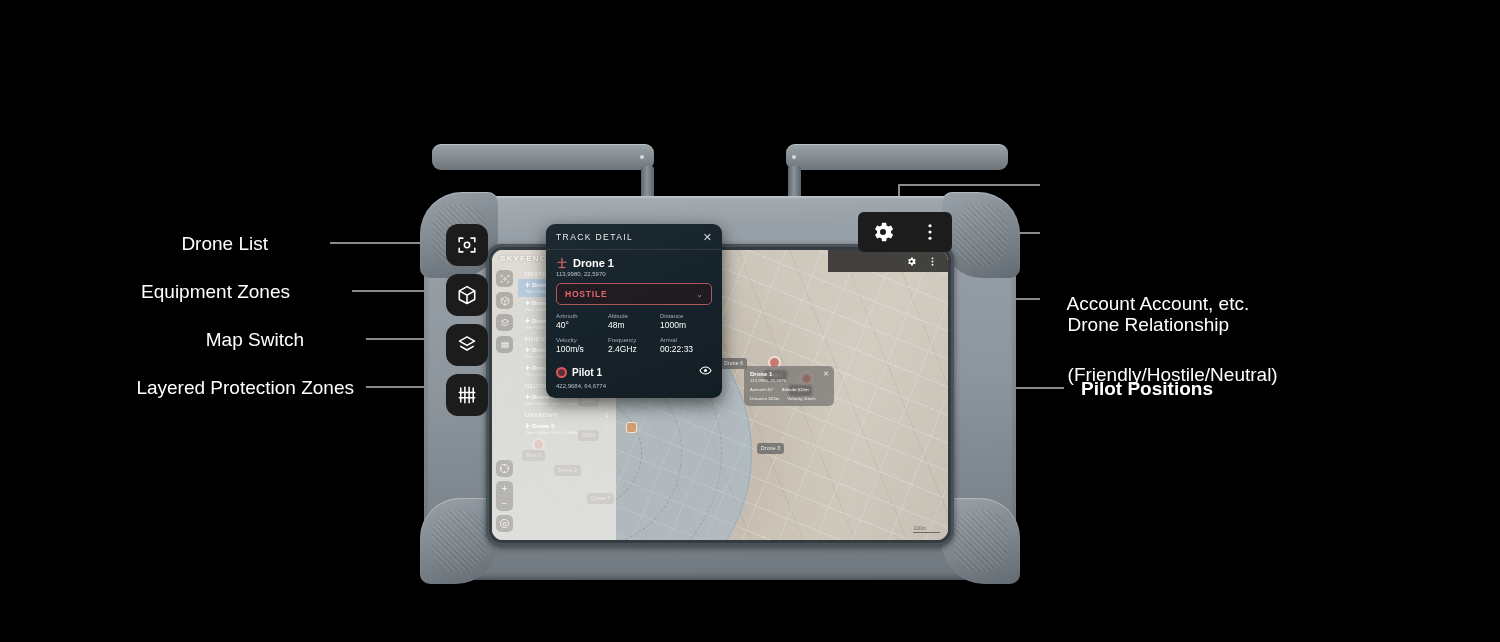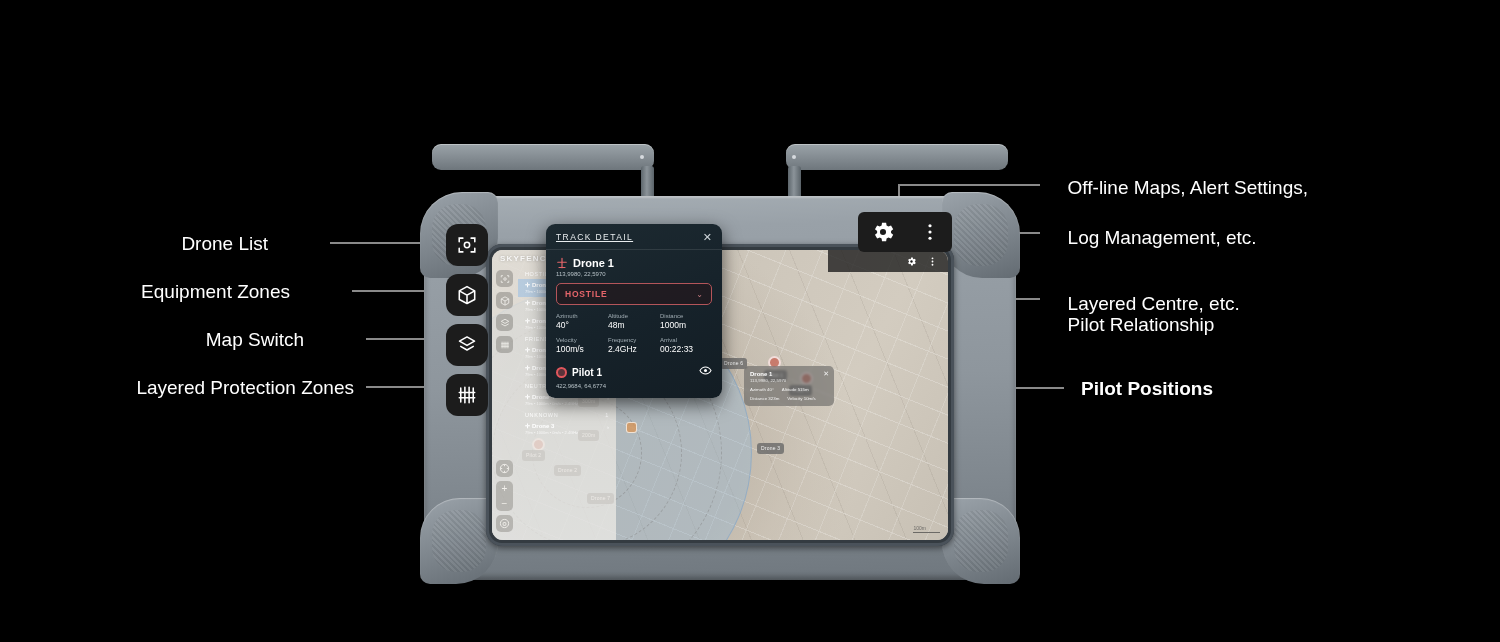--- a/index.html
+++ b/index.html
@@ -143,21 +143,21 @@
   .fab { width:42px; height:42px; border-radius:12px; background:#1c1c1c;
     display:flex; align-items:center; justify-content:center; }
   .fab svg { width:22px; height:22px; fill:none; stroke:#fff; stroke-width:1.7; }
 
   
   .track { position:absolute; left:546px; top:224px; width:176px; z-index:50;
     background:linear-gradient(160deg,#1d2a31 0%,#16222a 55%,#131d24 100%);
     border-radius:9px; box-shadow:0 6px 18px rgba(0,0,0,.6); overflow:hidden; }
   .track-hd { display:flex; align-items:center; justify-content:space-between;
     padding:8px 10px 7px 10px; border-bottom:1px solid rgba(255,255,255,.10); }
-  .track-hd .ttl { font-size:8.5px; letter-spacing:1.4px; color:#e9edef;text-decoration:underline; }
+  .track-hd .ttl { font-size:8.5px; letter-spacing:1.4px; color:#e9edef; }
   .track-hd .x { font-size:11px; color:#cfd6da; line-height:8px; }
   .track-bd { padding:7px 10px 9px 10px; }
   .drone-line { display:flex; align-items:center; gap:5px; }
   .drone-line .nm { font-size:11px; font-weight:bold; color:#fff; }
   .coord { font-size:6px; color:#b6c0c6; margin-top:2px; }
   .rel { margin-top:6px; border:1px solid #b4555a; border-radius:5px;
     background:rgba(40,22,25,.55); padding:5px 8px;
     display:flex; align-items:center; justify-content:space-between; }
   .rel .v { font-size:8.5px; font-weight:bold; letter-spacing:.8px; color:#e4656a; }
   .rel .cv { color:#c97b80; font-size:8px; }
@@ -180,34 +180,34 @@
 <div class="anno left" style="right:1210px; top:279px;">Equipment Zones</div>
 <div class="leader" style="left:352px; top:290px; width:88px;"></div>
 
 <div class="anno left" style="right:1196px; top:327px;">Map Switch</div>
 <div class="leader" style="left:366px; top:338px; width:74px;"></div>
 
 <div class="anno left" style="right:1146px; top:375px;">Layered Protection Zones</div>
 <div class="leader" style="left:366px; top:386px; width:74px;"></div>
 
 <div class="anno right" style="left:1057px; top:150px;">
-  <span>Off-line Maps, Alert Settings,</span><br>
-  <span>Log Management, etc.</span>
+  <br>
 </div>
 <div class="leader" style="left:898px; top:184px; width:142px;"></div>
 <div class="leader v" style="left:898px; top:184px; height:48px;"></div>
 
 <div class="anno right" style="left:1057px; top:216px;">
   <br>
-  <span>Layered Centre, etc.</span>
+  <span>Account Account, etc.</span>
 </div>
 <div class="leader" style="left:930px; top:232px; width:110px;"></div>
 
 <div class="anno right" style="left:1057px; top:287px;">
-  <span>Pilot Relationship</span><br>
+  <span>Drone Relationship</span><br>
+  <span>(Friendly/Hostile/Neutral)</span>
 </div>
 <div class="leader" style="left:710px; top:298px; width:330px;"></div>
 
 <div class="anno right" style="left:1081px; top:376px;font-weight:bold;">Pilot Positions</div>
 <div class="leader" style="left:718px; top:387px; width:346px;"></div>
 
 <div id="device">
 
   <div class="ant" style="left:8px; top:4px; width:222px; height:26px;"></div>
   <div class="ant-dot" style="left:216px; top:15px;"></div>

